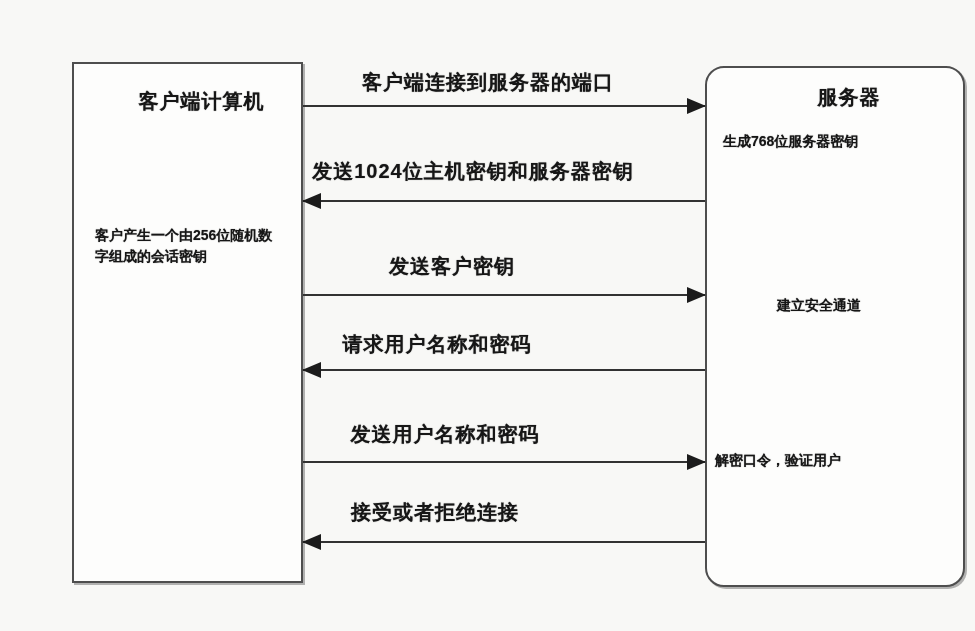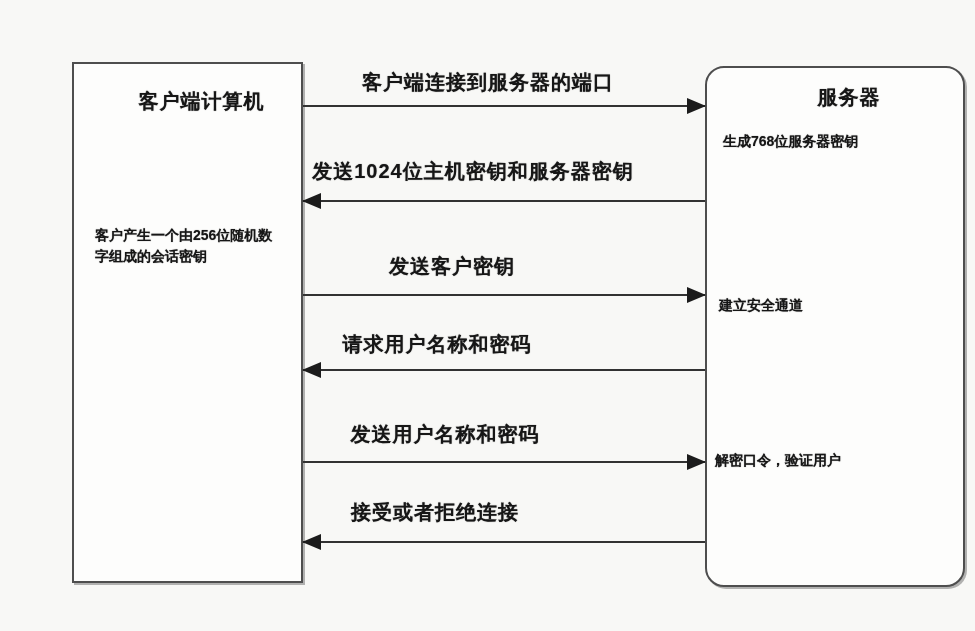--- a/index.html
+++ b/index.html
@@ -56,20 +56,21 @@
     width: 180px;
   }
   .server-note-1 {
     left: 16px; top: 63px;
     width: 136px;
   }
   .server-note-2 {
     left: 12px; top: 227px;
     width: 200px;
     white-space: nowrap;
+    text-align: center;
   }
   .server-note-3 {
     left: 8px; top: 382px;
     width: 214px;
     white-space: nowrap;
   }
   .msg-label {
     position: absolute;
     transform: translateX(-50%);
     white-space: nowrap;

